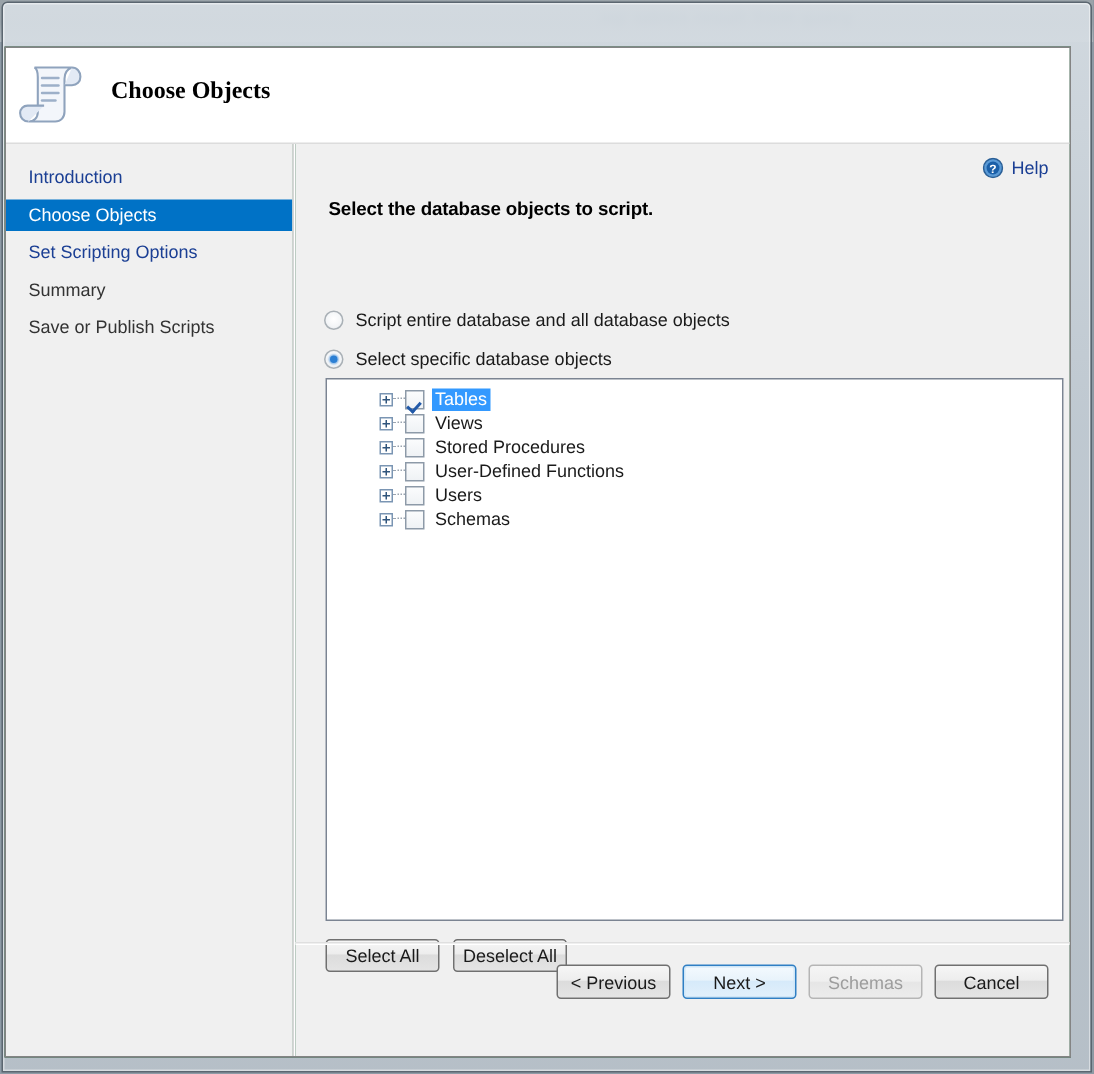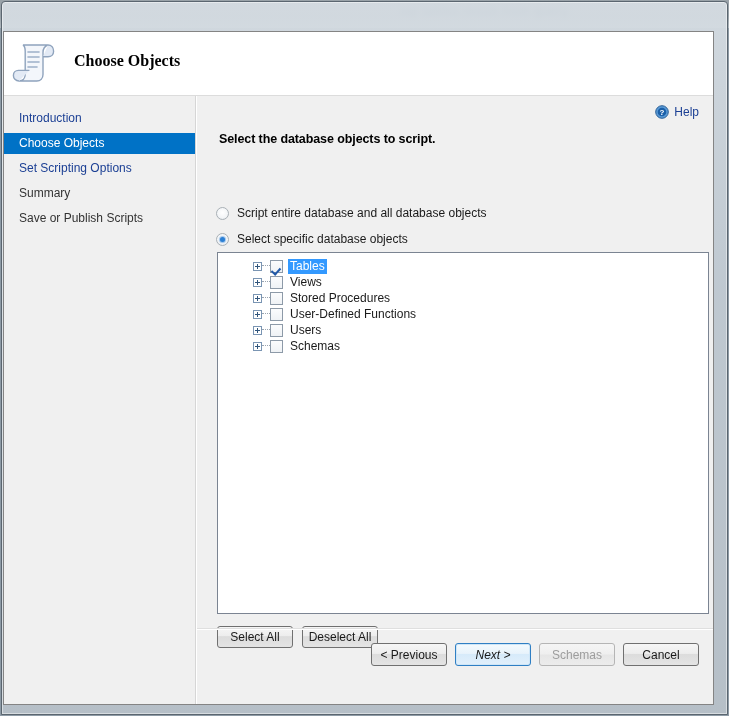--- a/index.html
+++ b/index.html
@@ -337,21 +337,20 @@
   .btn.disabled {
     color: #9d9d9d;
     border-color: #b5b5b5;
     background: linear-gradient(to bottom, #f5f5f5 0%, #efefef 48%, #e6e6e6 52%, #ececec 100%);
     cursor: default;
   }
   .btn.default {
     border: 1px solid #2f7fc4;
     box-shadow: inset 0 0 0 1px #cfe6f7;
     background: linear-gradient(to bottom, #f4fafe 0%, #e8f3fb 45%, #d6eafa 48%, #e2f0fb 100%);
-    font-style: italic;
   }
   .sel-all   { position: absolute; left: 20px;  top: 530px; width: 76px; height: 22px; }
   .desel-all { position: absolute; left: 105px; top: 530px; width: 76px; height: 22px; }
 
   
   .footer-sep {
     position: absolute;
     left: 193px; right: 0; top: 596px;
     height: 1px;
     background: #ffffff;

